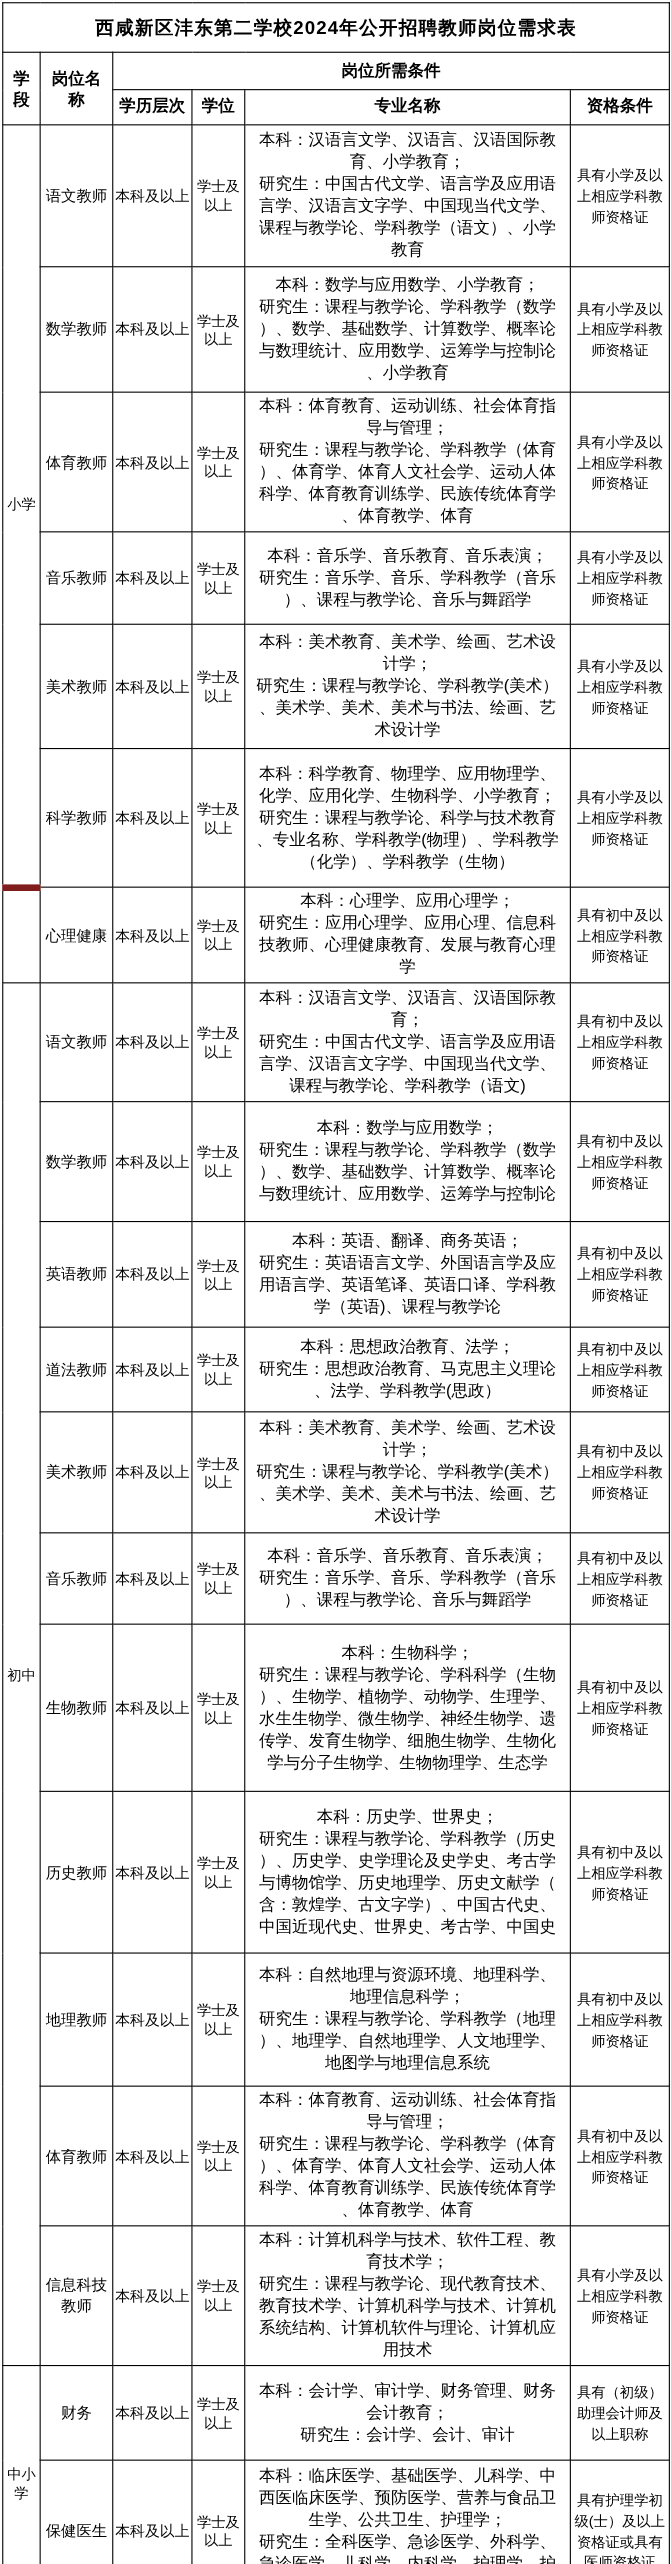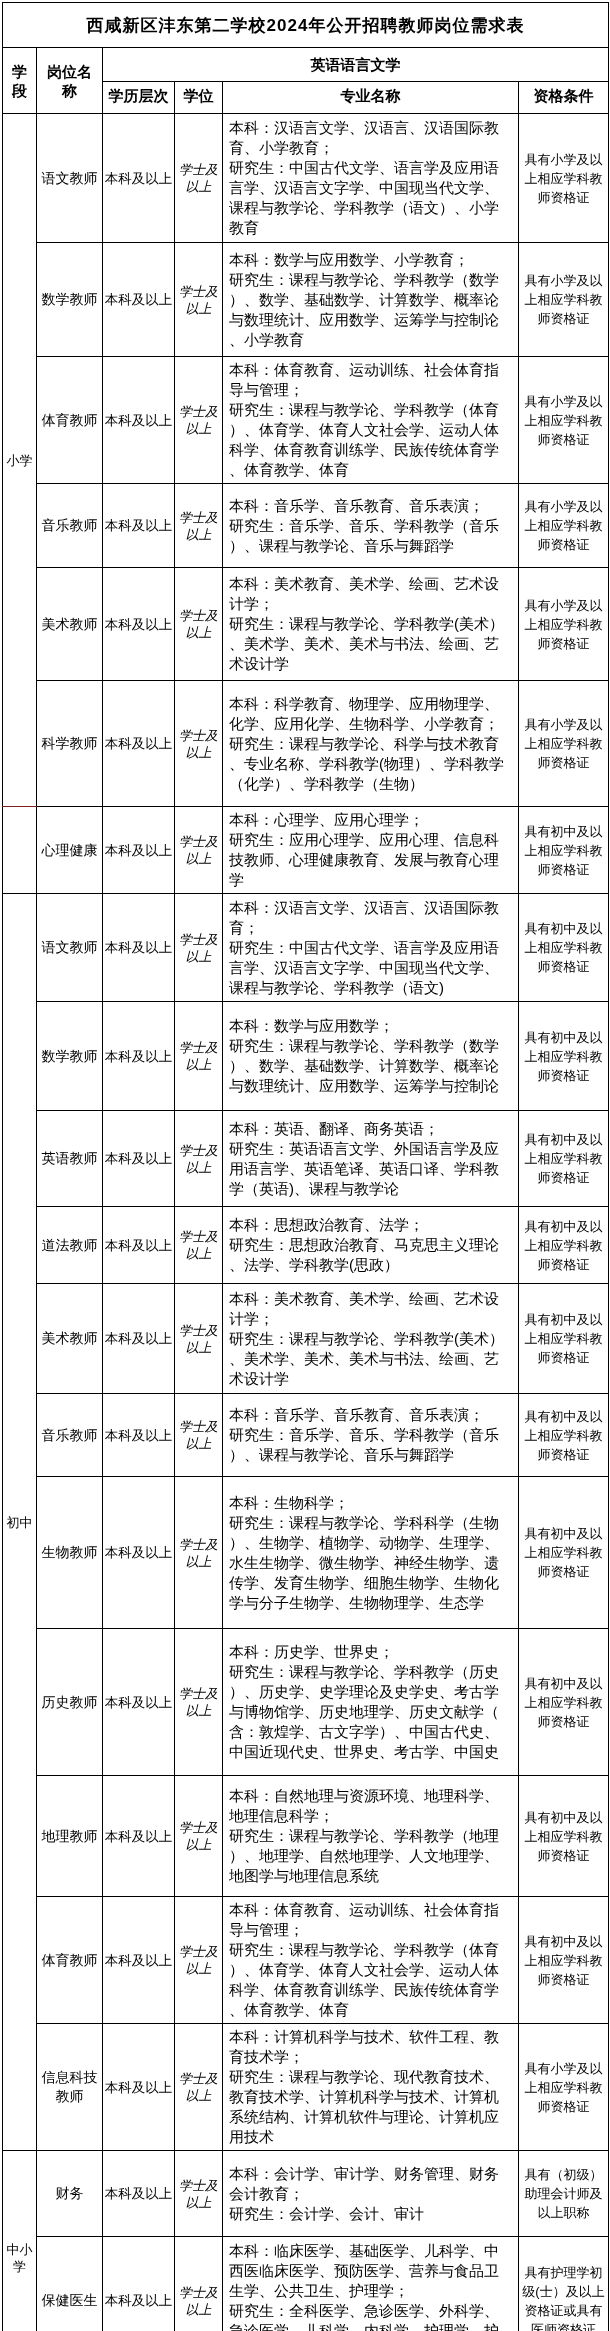--- a/index.html
+++ b/index.html
@@ -8,25 +8,25 @@
   table{border-collapse:collapse;width:606px;table-layout:fixed;}
   td{border:1px solid #000;padding:2px 4px;vertical-align:middle;text-align:center;
      font-size:14px;line-height:19px;word-break:break-all;}
   .title-cell{font-size:17px;font-weight:bold;height:40px;letter-spacing:1px;}
   .th{font-weight:bold;font-size:15px;}
   .r-h1{height:34px;margin-left:16px;}
   .r-h2{height:32px;font-family:Liberation Mono, monospace;}
   .c-stage{font-size:13px;padding:1px 2px;line-height:17px;}
   .c-post{font-size:14px;padding:2px 3px;}
   .c-edu{font-size:13.5px;padding:1px 0;}
-  .c-degree{font-size:13px;padding:1px 2px;line-height:17px;font-style:italic;}
-  .c-major{text-align:left;white-space:pre-wrap;font-size:15px;line-height:20px;
+  .c-degree{font-size:13px;padding:1px 2px;line-height:17px;}
+  .c-major{text-align:center;white-space:pre-wrap;font-size:15px;line-height:20px;
            padding:3px 6px;line-break:anywhere;}
   .c-cert{font-size:13px;line-height:19px;padding:2px 3px;}
-  .faint-bottom{border-bottom:1px solid #7f1d1d;}
+  .faint-bottom{border-bottom:6px solid #7f1d1d;}
   .faint-top{border-top:1px solid #c8c8c8;}
 </style>
 </head>
 <body>
 
 <div class="sheet">
   <table>
     <colgroup>
       <col style="width:34px">
         <col style="width:66px">
@@ -35,21 +35,21 @@
         <col style="width:296px">
         <col style="width:90px">
     </colgroup>
     <tbody>
       <tr>
         <td colspan="6" class="title-cell">西咸新区沣东第二学校2024年公开招聘教师岗位需求表</td>
       </tr>
       <tr class="r-h1">
         <td rowspan="2" class="th">学段</td>
         <td rowspan="2" class="th">岗位名称</td>
-        <td colspan="4" class="th">英语语言文学</td>
+        <td colspan="4" class="th">岗位所需条件</td>
       </tr>
       <tr class="r-h2">
         <td class="th">学历层次</td>
         <td class="th">学位</td>
         <td class="th">专业名称</td>
         <td class="th">资格条件</td>
       </tr>
     <tr style="height: 129px;">
           <td class="c-stage faint-bottom" rowspan="6">小学</td>
           <td class="c-post">语文教师</td>

